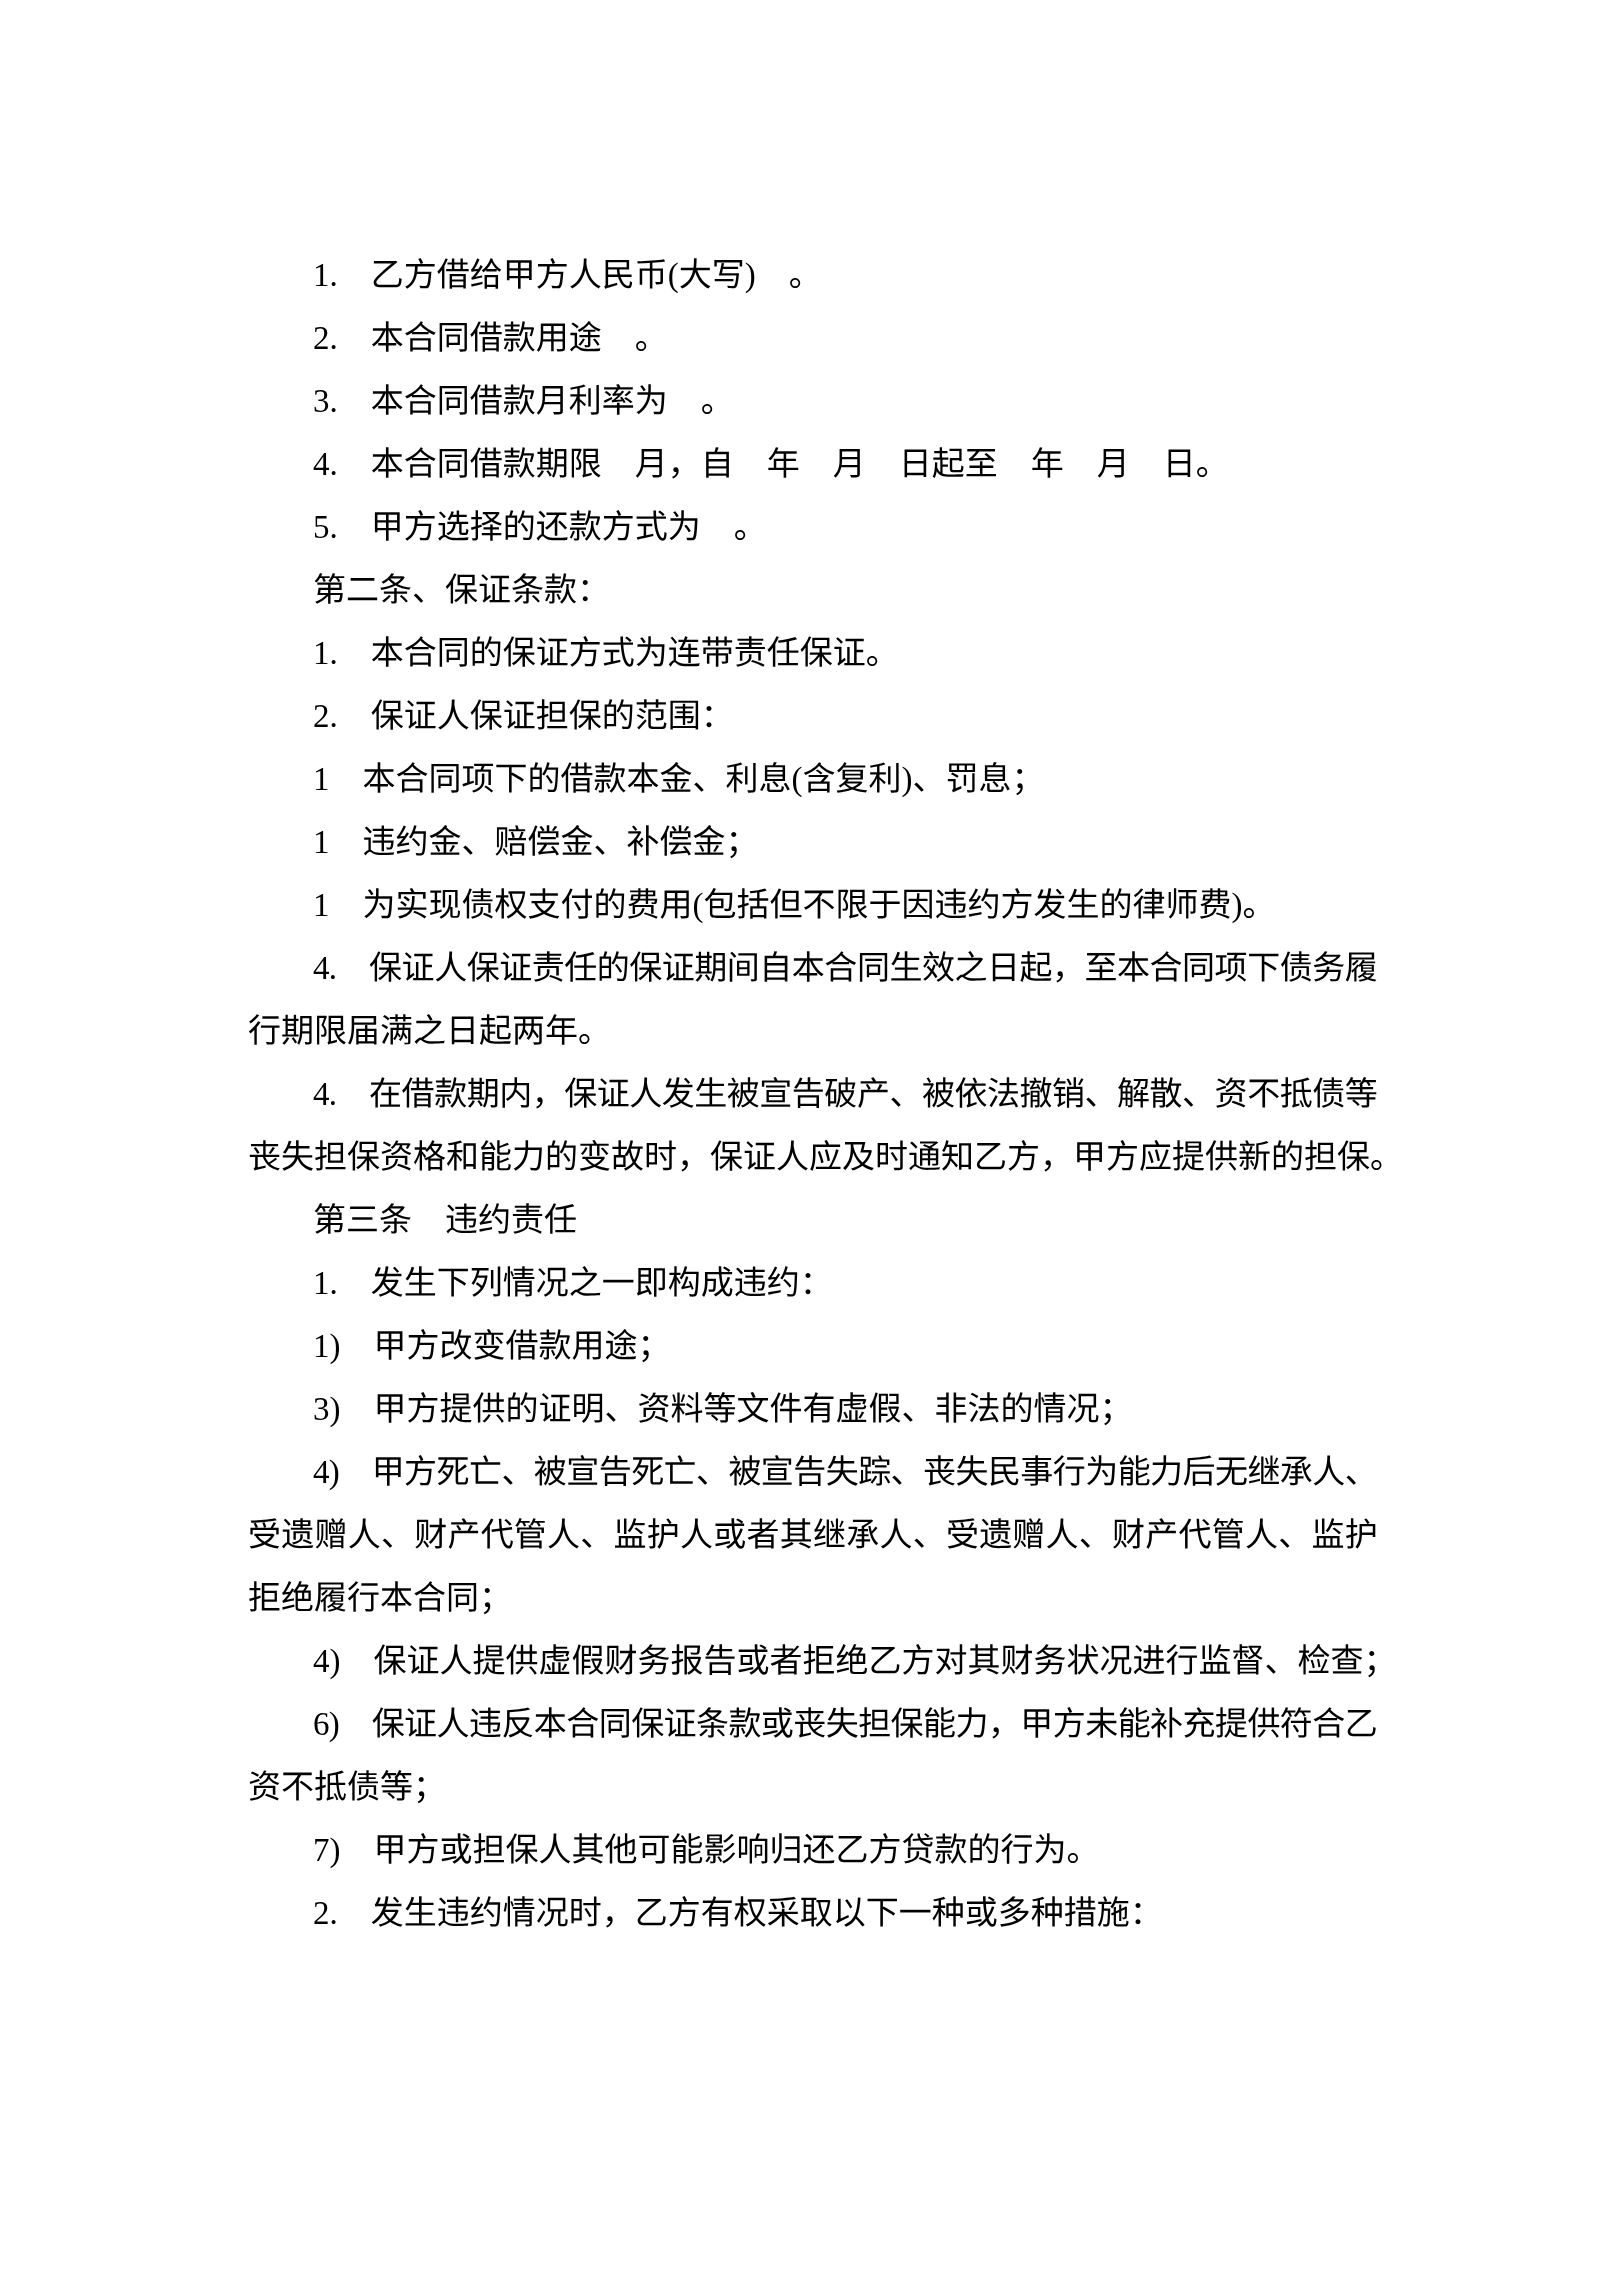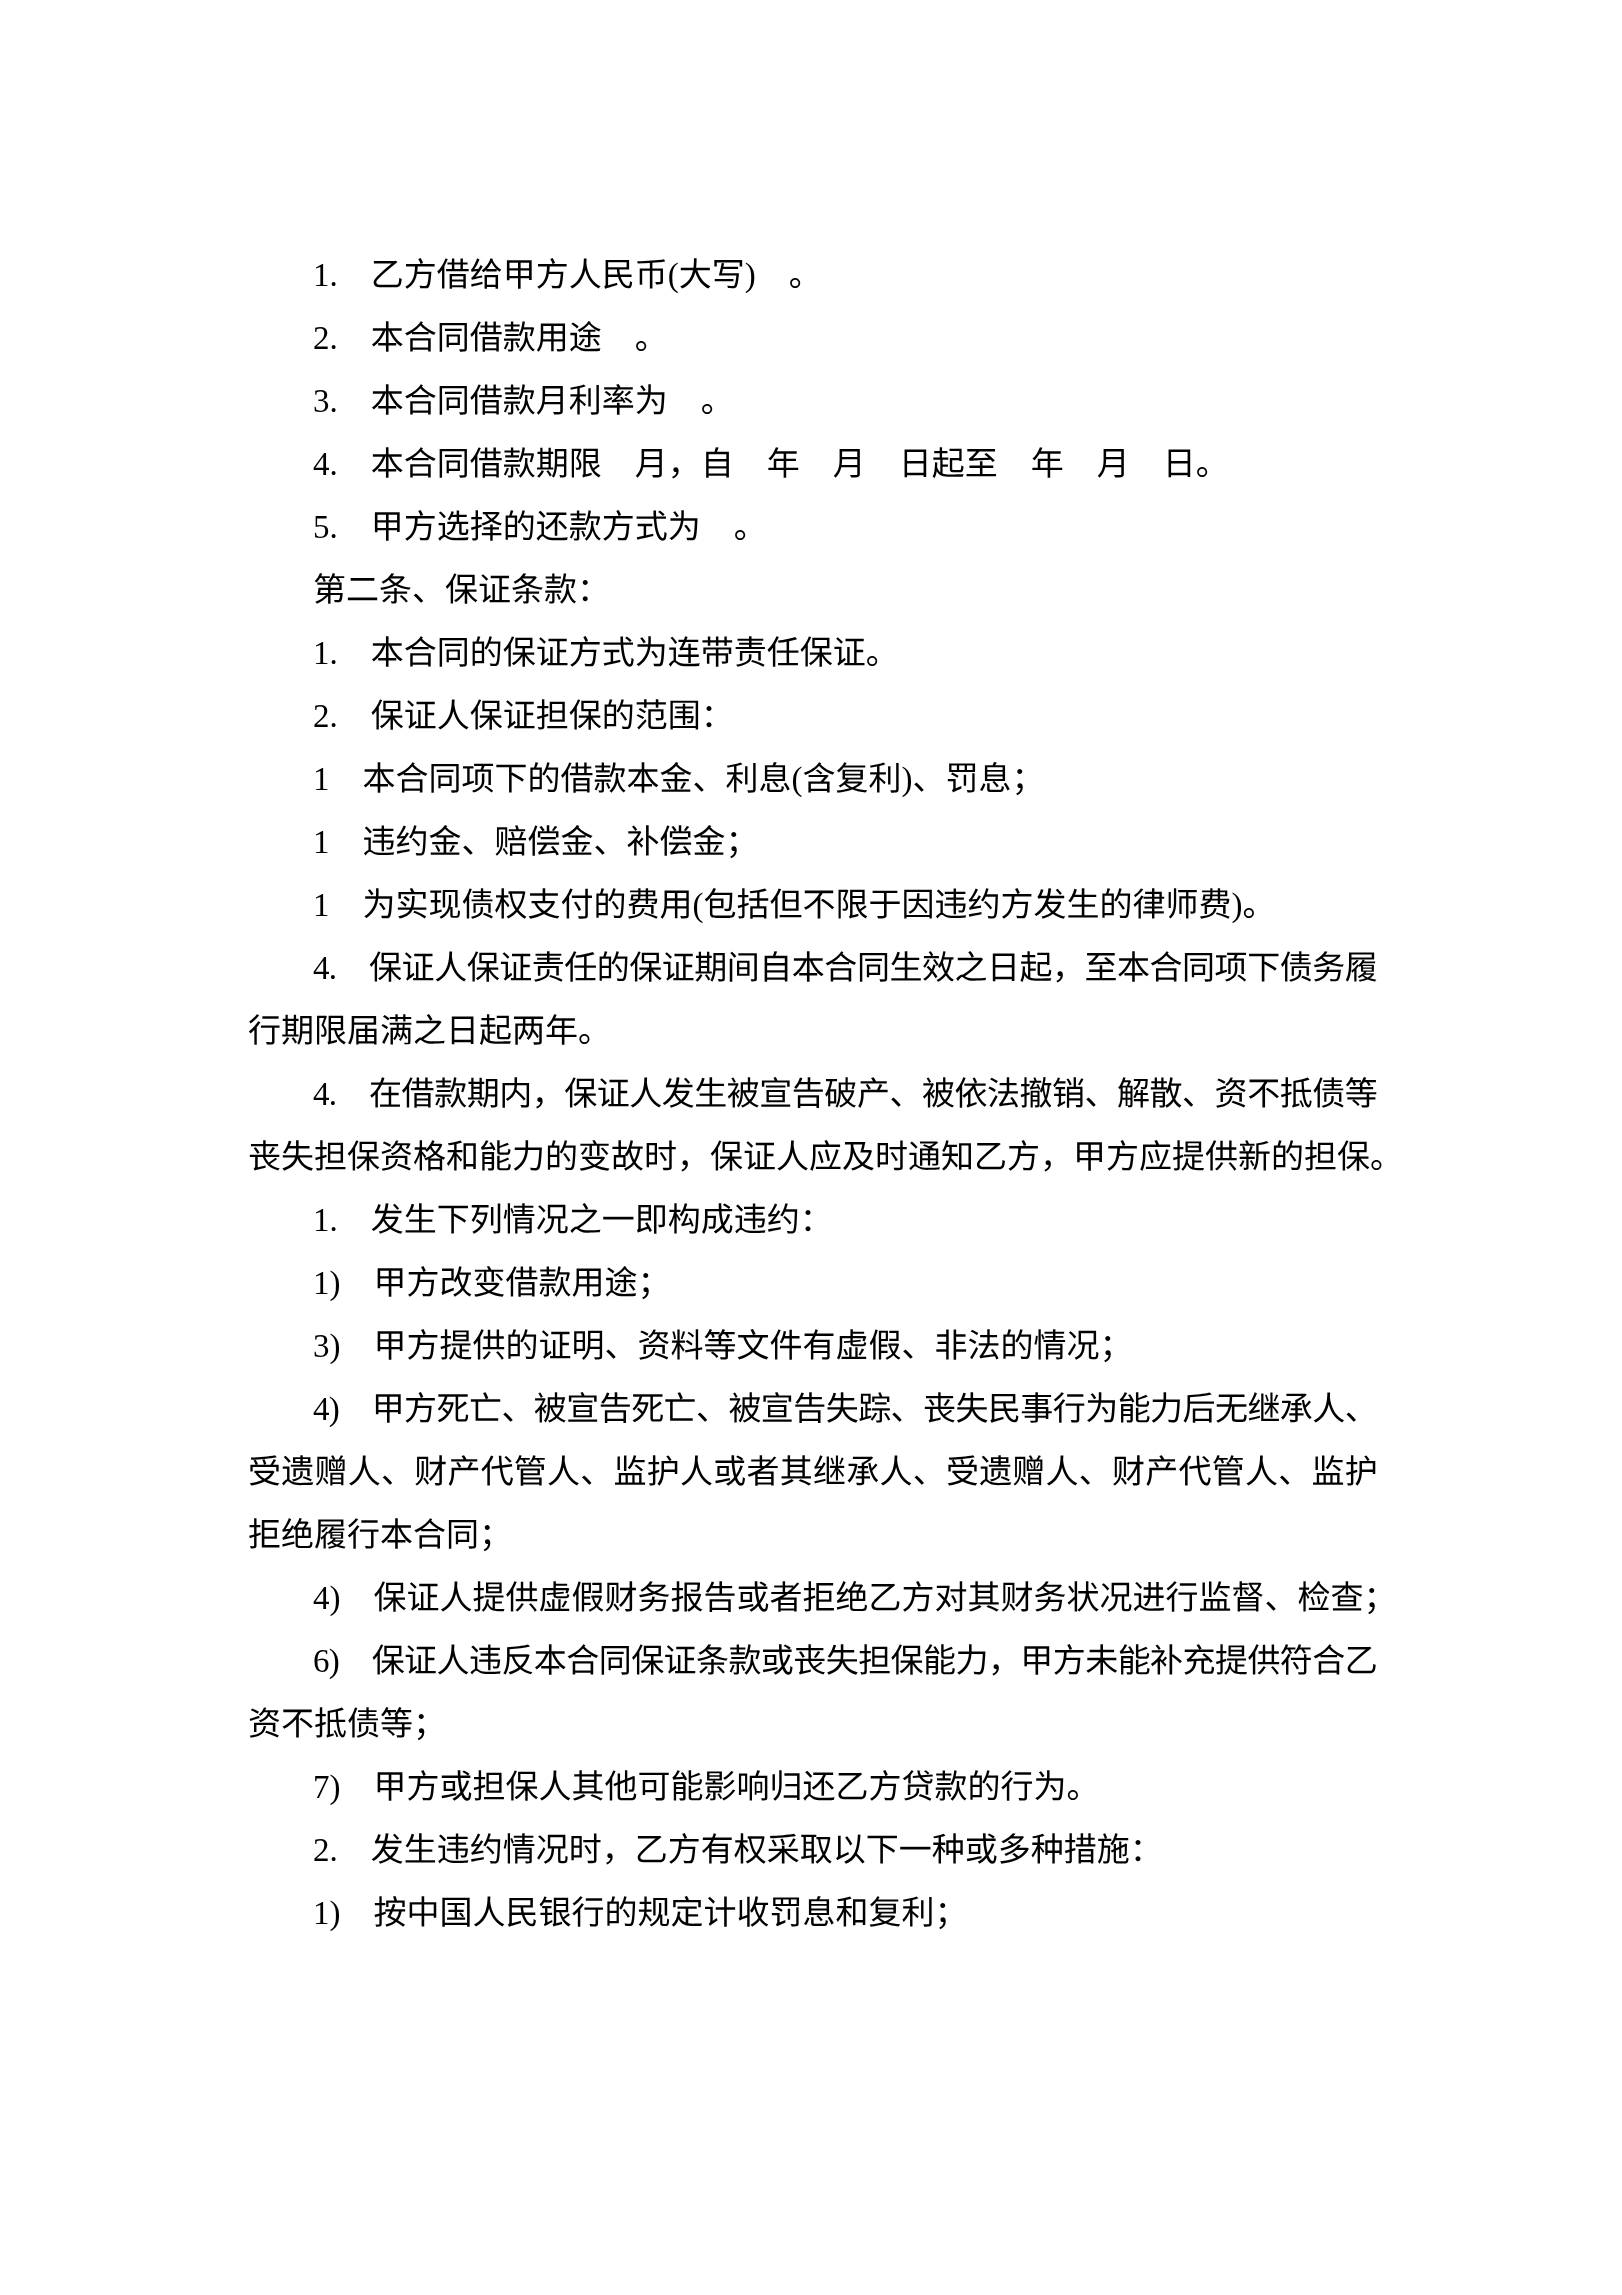--- a/index.html
+++ b/index.html
@@ -54,27 +54,27 @@
     <div class="line indent">第二条、保证条款：</div>
     <div class="line indent">1.　本合同的保证方式为连带责任保证。</div>
     <div class="line indent">2.　保证人保证担保的范围：</div>
     <div class="line indent">1　本合同项下的借款本金、利息(含复利)、罚息；</div>
     <div class="line indent">1　违约金、赔偿金、补偿金；</div>
     <div class="line indent">1　为实现债权支付的费用(包括但不限于因违约方发生的律师费)。</div>
     <div class="line indent just">4.　保证人保证责任的保证期间自本合同生效之日起，至本合同项下债务履</div>
     <div class="line">行期限届满之日起两年。</div>
     <div class="line indent just">4.　在借款期内，保证人发生被宣告破产、被依法撤销、解散、资不抵债等</div>
     <div class="line">丧失担保资格和能力的变故时，保证人应及时通知乙方，甲方应提供新的担保。</div>
+    <div class="line indent">第三条　违约责任</div>
     <div class="line indent">1.　发生下列情况之一即构成违约：</div>
     <div class="line indent">1)　甲方改变借款用途；</div>
     <div class="line indent">3)　甲方提供的证明、资料等文件有虚假、非法的情况；</div>
     <div class="line indent just">4)　甲方死亡、被宣告死亡、被宣告失踪、丧失民事行为能力后无继承人、</div>
     <div class="line just">受遗赠人、财产代管人、监护人或者其继承人、受遗赠人、财产代管人、监护人</div>
     <div class="line">拒绝履行本合同；</div>
     <div class="line indent">4)　保证人提供虚假财务报告或者拒绝乙方对其财务状况进行监督、检查；</div>
     <div class="line indent just">6)　保证人违反本合同保证条款或丧失担保能力，甲方未能补充提供符合乙</div>
     <div class="line">资不抵债等；</div>
     <div class="line indent">7)　甲方或担保人其他可能影响归还乙方贷款的行为。</div>
     <div class="line indent">2.　发生违约情况时，乙方有权采取以下一种或多种措施：</div>
-    <div class="line indent">1)　按中国人民银行的规定计收罚息和复利；</div>
   </div>
 </div>
 
 
 </body></html>

